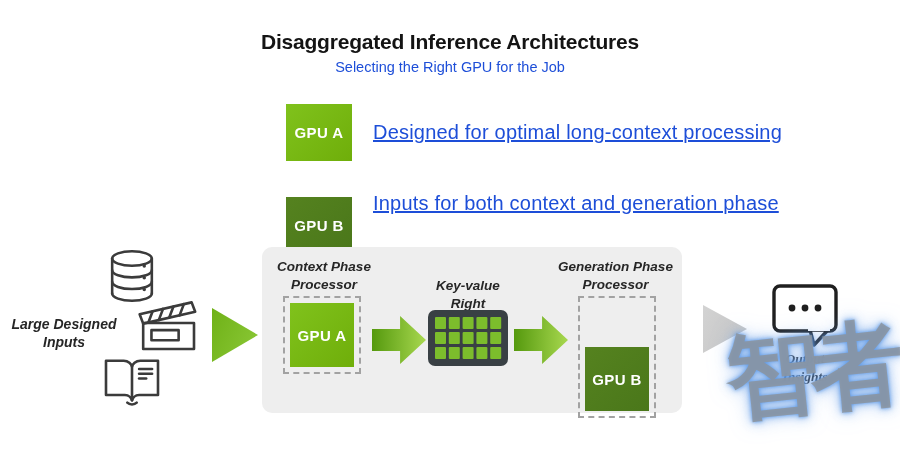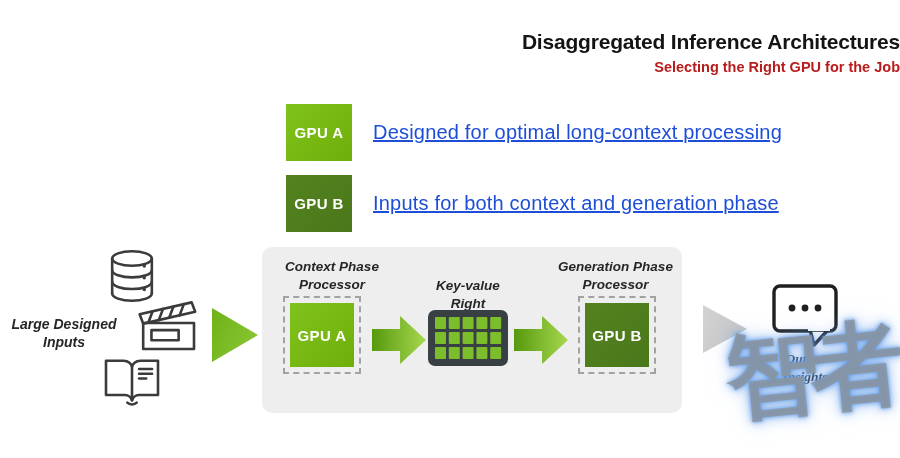--- a/index.html
+++ b/index.html
@@ -2,33 +2,33 @@
 <html><head>
 <meta charset="utf-8">
 <style>
   * { margin:0; padding:0; box-sizing:border-box; }
   html,body { background:#fff; }
   .canvas {
     position:relative; width:900px; height:458px; background:#ffffff;
     font-family:"Liberation Sans", sans-serif; overflow:hidden;
   }
   
-  .hdr { position:absolute; left:0; top:30px; width:900px; text-align:right; }
+  .hdr { position:absolute; left:0; top:30px; width:900px; text-align:center; }
   .title { font-size:21px; font-weight:800; color:#141414; letter-spacing:-0.2px; }
-  .subtitle { margin-top:5px; font-size:14.5px; font-weight:700; color:#b91c1c; }
+  .subtitle { margin-top:5px; font-size:14.5px; font-weight:400; color:#1d4ed8; }
 
   
   .legend-item { position:absolute; left:286px; display:flex; align-items:center; gap:21px; height:57px; }
   .chip {
     display:flex; align-items:center; justify-content:center;
     color:#fff; font-weight:700; font-size:15px; letter-spacing:0.4px;
   }
   .chip-legend { width:66px; height:57px; }
   .chip-a { background:linear-gradient(135deg,#80c21c,#6fae0a); }
-  .chip-b { background:linear-gradient(135deg,#55821f,#4a771a); }
+  .chip-b { background:linear-gradient(135deg,#55821f,#4a771a);margin-top:44px; }
   .legend-desc { font-size:20px; color:#1d4ed8; letter-spacing:0.2px;text-decoration:underline; }
 
   
   .flow-label {
     position:absolute; text-align:center; font-style:italic; font-weight:600;
     font-size:13.5px; line-height:1.3; color:#262626;
   }
   .panel { position:absolute; left:262px; top:247px; width:420px; height:166px; background:#eeeeee; border-radius:10px; }
   .dashed-box {
     position:absolute; border:2px dashed #a2a2a2; padding:5px; background:transparent;
@@ -110,21 +110,21 @@
       <path d="M23,39.5 C25,41.5 29,41.5 31,39.5"></path>
     </g>
   </svg>
 
   <div class="flow-label" style="left:8px; top:315px; width:112px; font-size:14px;">Large Designed Inputs</div>
 
   <div class="tri tri-green" style="left:212px; top:308px; width:46px; height:54px;"></div>
 
   <div class="panel"></div>
 
-  <div class="flow-label" style="left:276px; top:258px; width:112px;">Context Phase Processor</div>
+  <div class="flow-label" style="left:268px; top:258px; width:112px;">Context Phase Processor</div>
   <div class="dashed-box" style="left:283px; top:296px;">
     <div class="chip chip-panel chip-a">GPU A</div>
   </div>
 
   <div class="block-arrow" style="left:372px; top:316px; width:54px; height:48px;"></div>
 
   <div class="flow-label" style="left:423px; top:277px; width:90px;">Key-value Right</div>
   <svg class="icon-abs" style="left:428px; top:310px;" width="80" height="56" viewBox="0 0 80 56">
     <rect x="0" y="0" width="80" height="56" rx="7" fill="#394044"></rect>
     <g fill="#7cbd2c">

